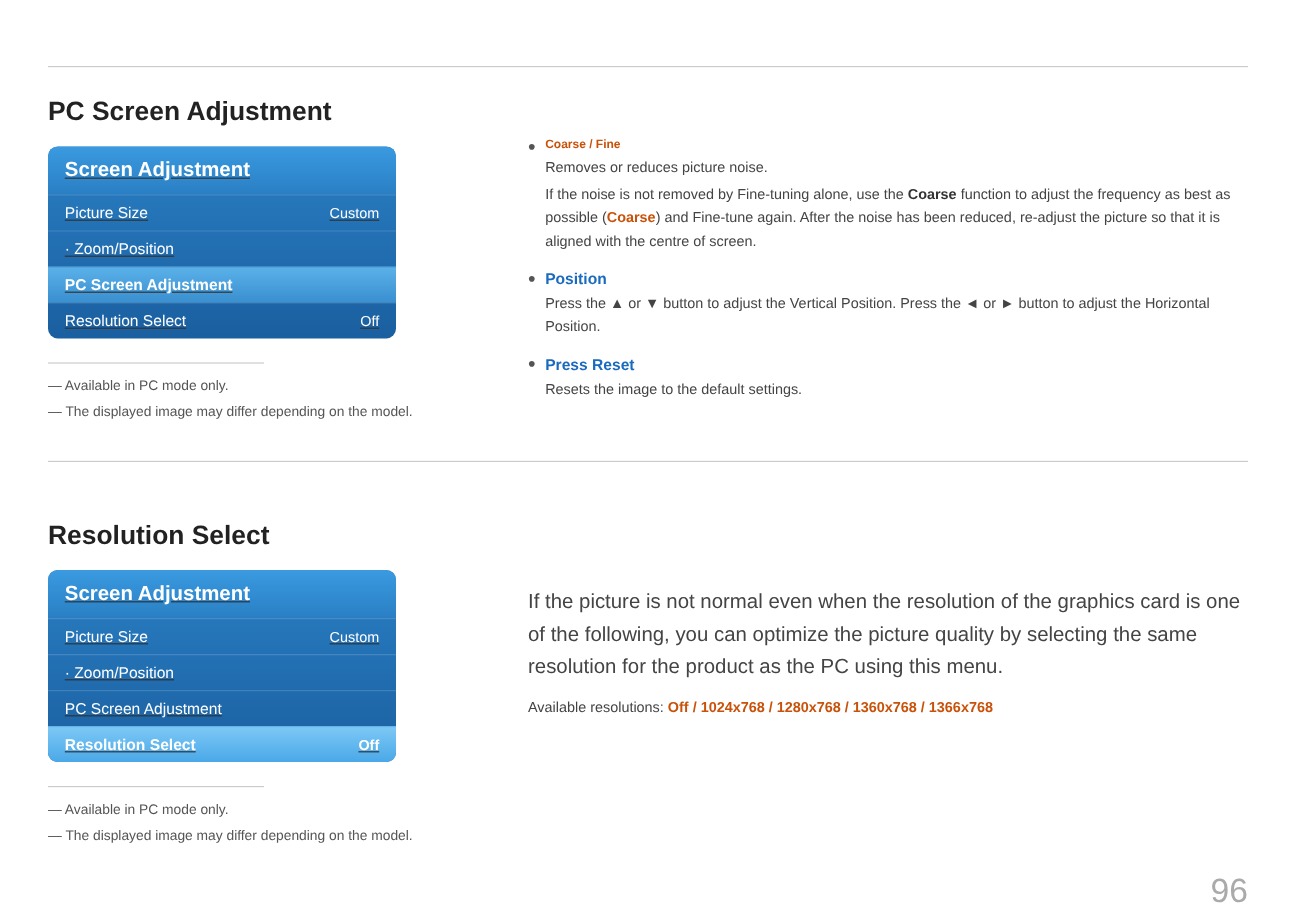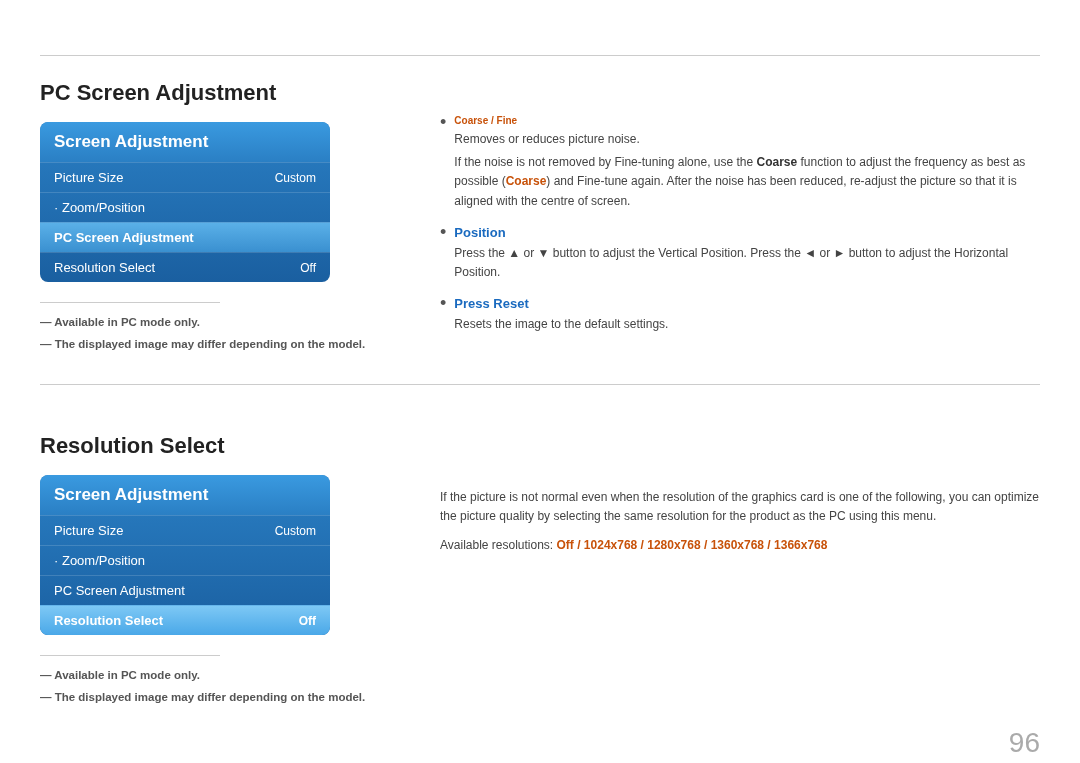--- a/index.html
+++ b/index.html
@@ -38,20 +38,21 @@
       margin-top: 20px;
     }
 
     
     .menu-box {
       background: linear-gradient(to bottom, #2a7fc4, #1a5fa0);
       border-radius: 8px;
       overflow: hidden;
       width: 290px;
       margin-bottom: 20px;
+      text-decoration: underline;
     }
 
     .menu-header {
       background: linear-gradient(to bottom, #3a9ae0, #2a7fc4);
       padding: 10px 14px;
       font-size: 17px;
       font-weight: bold;
       color: #fff;
       border-radius: 8px 8px 0 0;
     }
@@ -88,21 +89,20 @@
 
     .footnotes {
       margin-top: 10px;
       color: #555;
       font-size: 11.5px;
       line-height: 1.7;
     }
 
     .footnotes p {
       margin-bottom: 2px;
-      font-weight: bold;
     }
 
     .divider-line {
       width: 180px;
       height: 1px;
       background: #ccc;
       margin: 12px 0 8px 0;
     }
 
     .bullet-list {
@@ -153,21 +153,21 @@
       color: #333;
     }
 
     .bullet-desc .orange-text {
       color: #c8520a;
       font-weight: bold;
     }
 
     
     .resolution-desc {
-      font-size: 12px;
+      font-size: 17px;
       color: #444;
       line-height: 1.6;
       margin-bottom: 10px;
       margin-top: 20px;
     }
 
     .available-resolutions {
       font-size: 12px;
       color: #444;
       line-height: 1.6;

